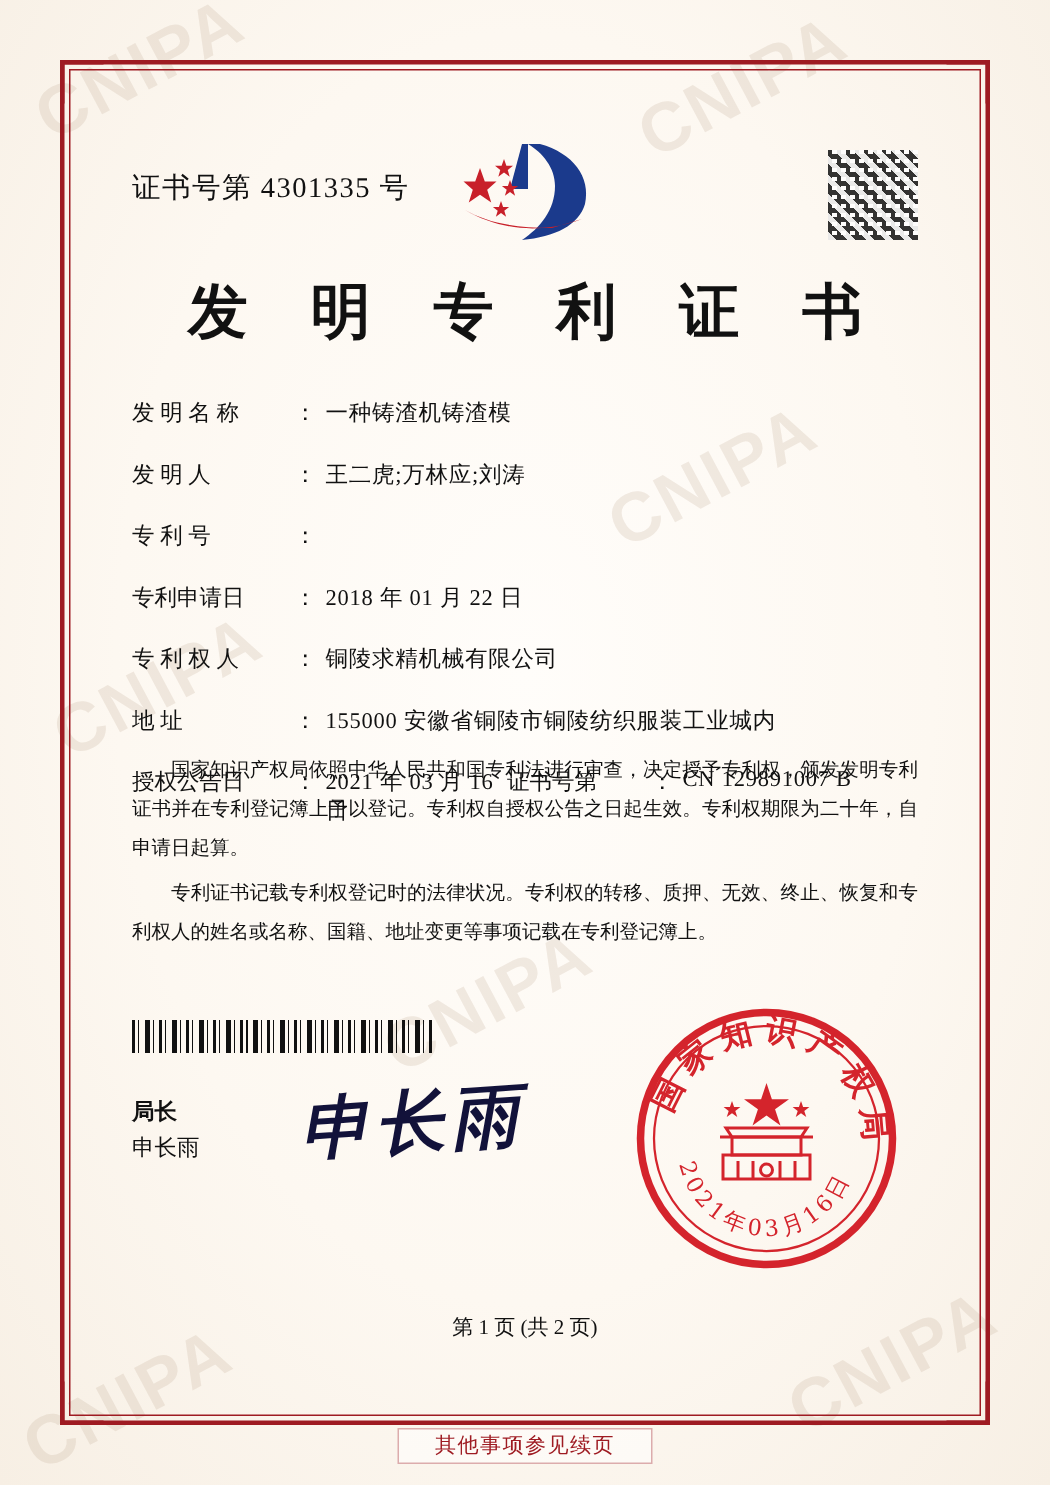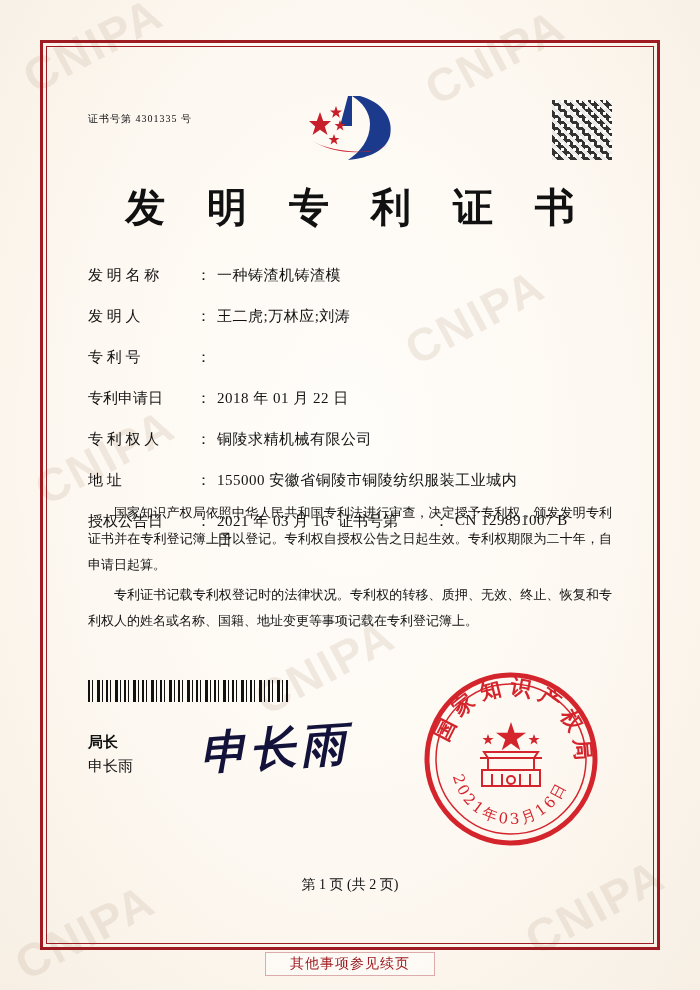--- a/index.html
+++ b/index.html
@@ -71,21 +71,21 @@
     left: 70px;
     top: 70px;
     right: 70px;
     bottom: 70px;
   }
 
   #cert-number {
     position: absolute;
     left: 18px;
     top: 42px;
-    font-size: 10px;
+    font-size: 19px;
     color: #111;
     letter-spacing: 1px;
   }
 
   
   #qr {
     position: absolute;
     right: 18px;
     top: 30px;
     width: 60px;

